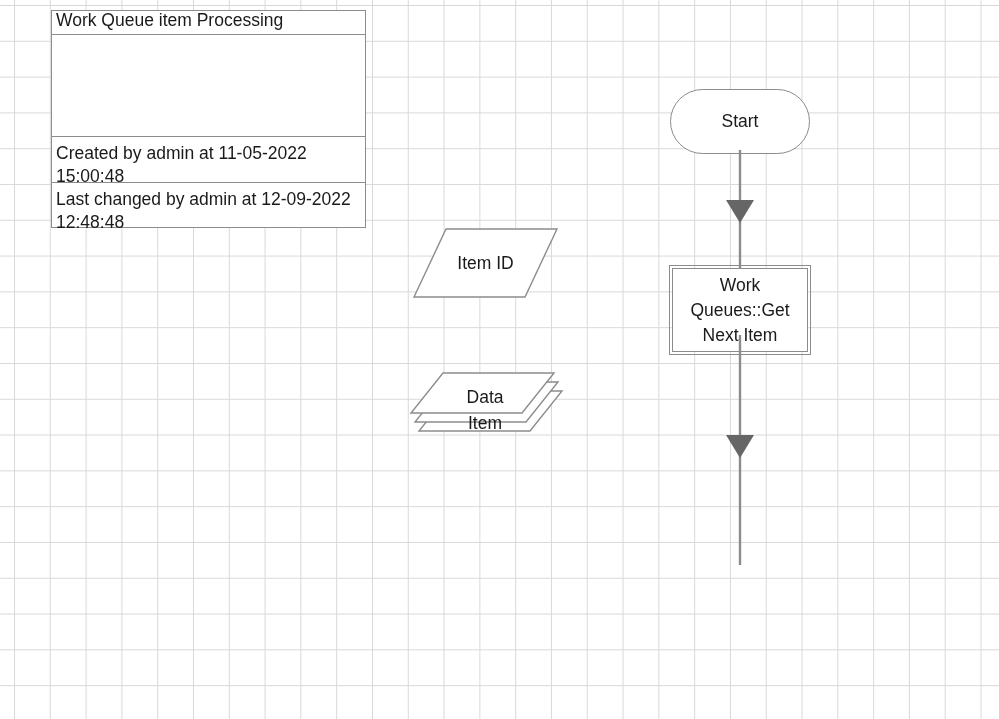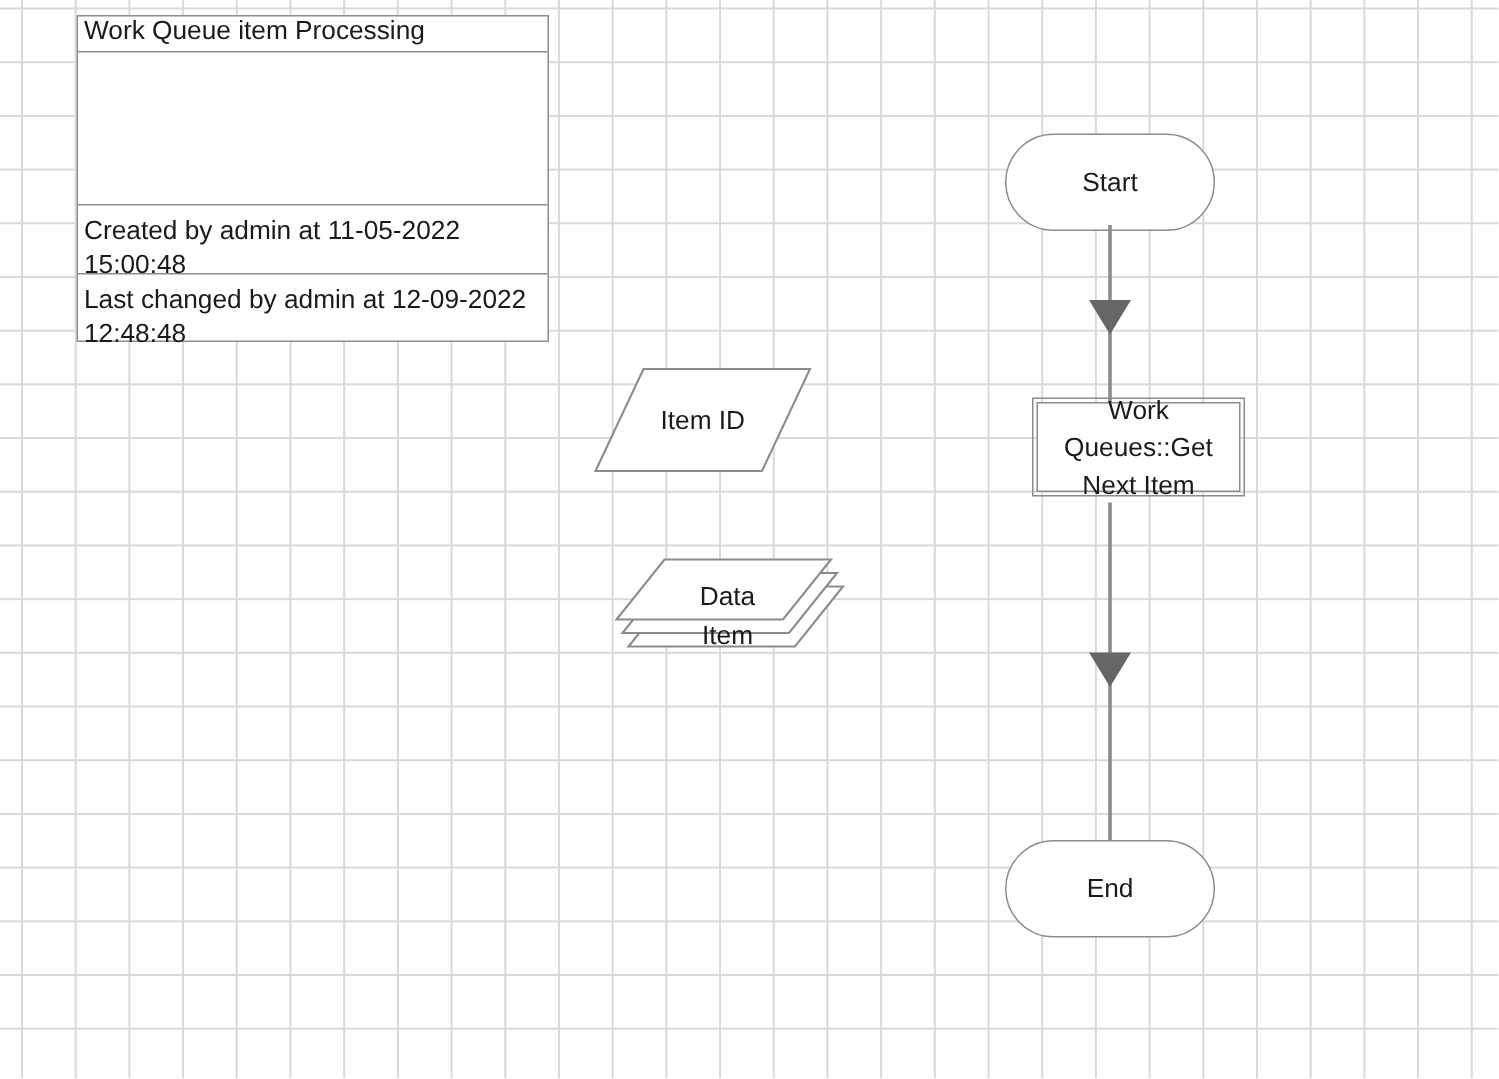--- a/index.html
+++ b/index.html
@@ -76,21 +76,21 @@
   .para-label {
     position: absolute;
     width: 100%;
     text-align: center;
     font-size: 17.5px;
     line-height: 26px;
     color: #1a1a1a;
     pointer-events: none;
   }
 
-  #item-id-shape { left: 396px; top: 228px; width: 145px; height: 74px; margin-top: 17px; }
+  #item-id-shape { left: 413px; top: 228px; width: 145px; height: 74px; }
   #item-id-shape .para-label { top: 22px; }
 
   #data-empty-shape { left: 414px; top: 372px; width: 150px; height: 75px; }
   #data-empty-shape .para-label { top: 12px; left: -4px; text-align: center; }
 
   
   .stadium {
     position: absolute;
     background: #ffffff;
     border: 1px solid #8c8c8c;
@@ -113,21 +113,21 @@
     outline-offset: 2px;
     box-sizing: border-box;
     display: flex;
     align-items: center;
     justify-content: center;
     text-align: center;
     font-size: 17.5px;
     line-height: 25px;
     color: #1a1a1a;
   }
-  #work-queue-node { left: 672px; top: 268px; width: 136px; height: 60px; margin-left: 19px; }
+  #work-queue-node { left: 672px; top: 268px; width: 136px; height: 84px; }
 
   
   .connector {
     position: absolute;
     overflow: visible;
   }
   #connector-1 { left: 700px; top: 150px; width: 80px; height: 125px; }
   #connector-2 { left: 700px; top: 335px; width: 80px; height: 230px; }
 </style>
 </head>
@@ -170,15 +170,14 @@
     <polygon points="26,50 54,50 40,73" fill="#666666"></polygon>
   </svg>
 
   <div class="action-box" id="work-queue-node">Work Queues::Get Next Item</div>
 
   <svg class="connector" id="connector-2" viewBox="0 0 80 230">
     <line x1="40" y1="0" x2="40" y2="230" stroke="#8c8c8c" stroke-width="2.4"></line>
     <polygon points="26,100 54,100 40,123" fill="#666666"></polygon>
   </svg>
 
-  <div class="stadium" id="end-node">End</div>
 
 </div>
 
 </body></html>

